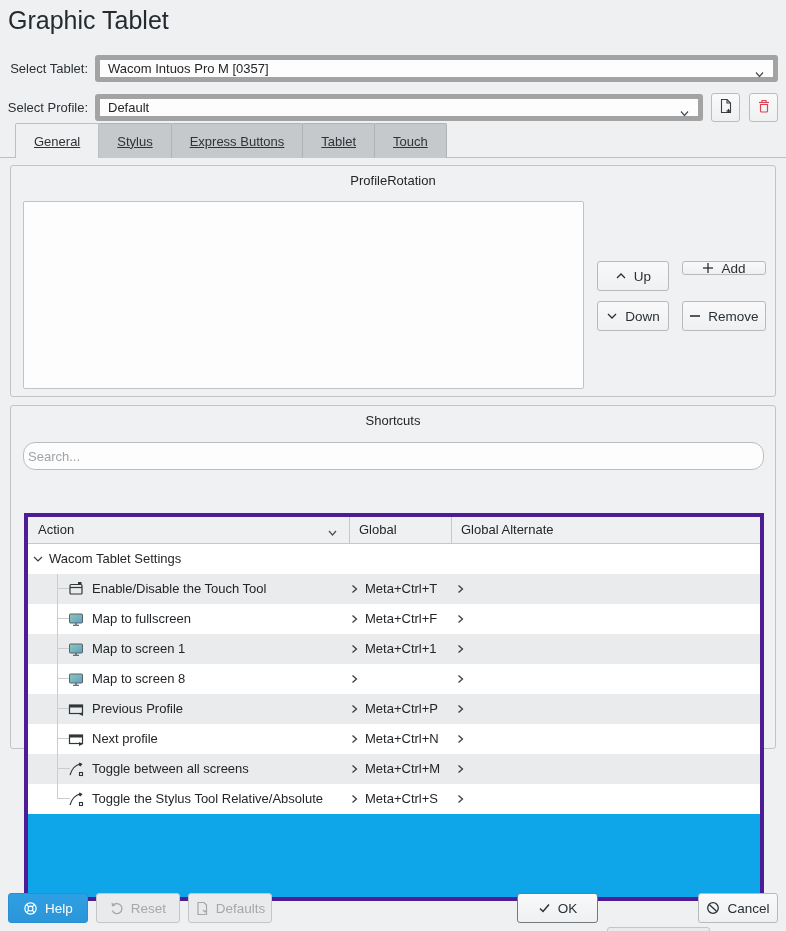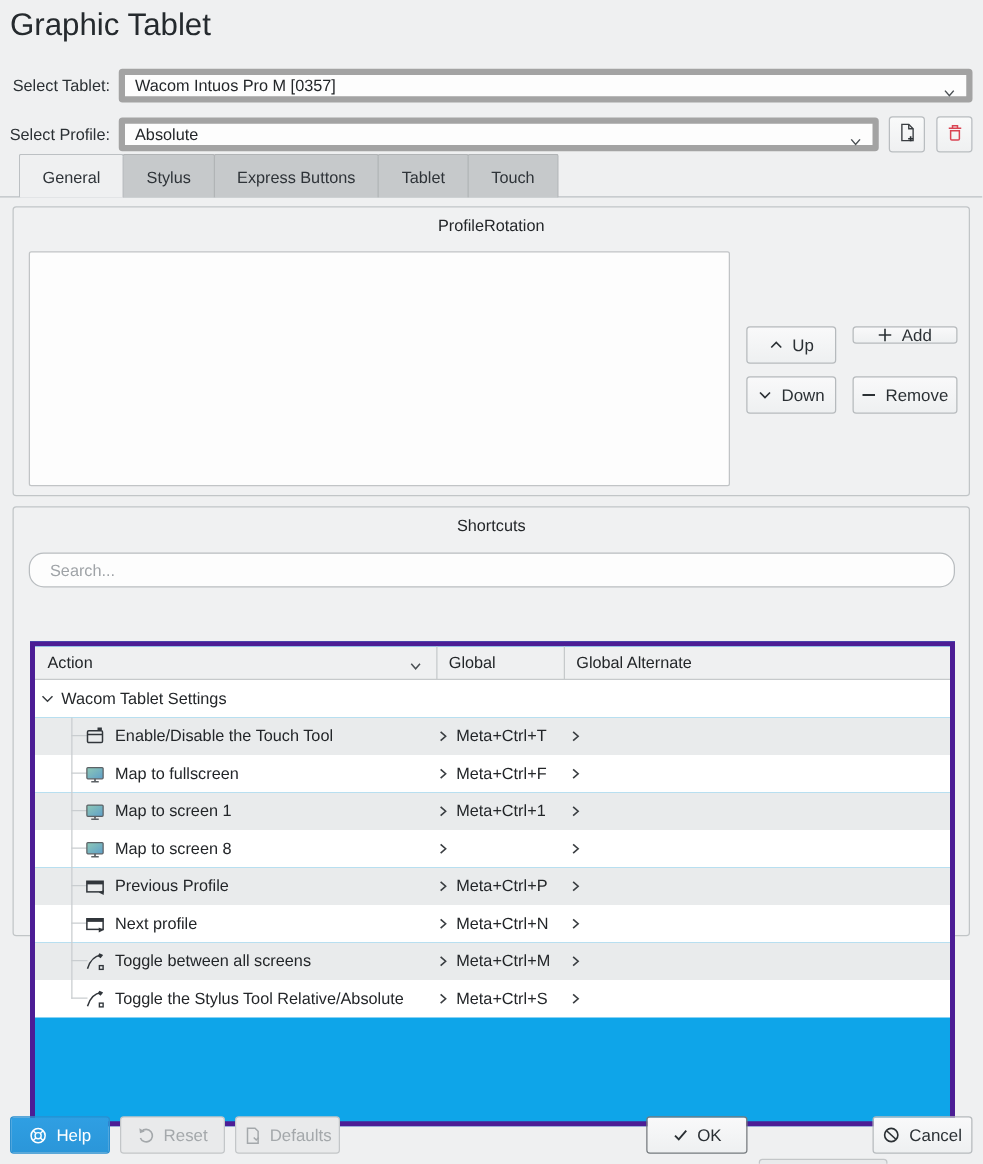--- a/index.html
+++ b/index.html
@@ -27,21 +27,21 @@
     background:linear-gradient(#f9fafa,#eff0f1);
     display:flex; align-items:center; justify-content:center;
   }
 
   
   .tab-underline { left:0; top:157px; width:786px; height:1px; background:#bcc0c3; }
   .tab-bar { left:15px; top:130px; height:28px; display:flex; align-items:flex-end; }
   .tab {
     height:25px; background:#c6c9cb; border:1px solid #b1b4b6; border-bottom:none;
     border-radius:2px 2px 0 0; padding:17px 18px; display:flex; align-items:center;
-    color:#2e3338; margin-left:-1px;
+    color:#2e3338; margin-left:-1px;text-decoration:underline;
   }
   .tab.active {
     height:28px; background:#eff0f1; border:1px solid #bcc0c3; border-bottom:none;
     position:relative; z-index:2; margin-left:0;
   }
 
   
   .groupbox { border:1px solid #c1c5c7; border-radius:3px; background:#f0f1f2; }
   .group-title { width:100%; text-align:center; top:7px; color:#232629; }
 
@@ -54,21 +54,21 @@
     font-size:13.5px; color:#2b3034; cursor:default;
   }
   .btn .glyph { display:flex; align-items:center; }
   .btn.disabled { background:#e9eaeb; border-color:#c3c6c8; color:#a4a8ab; }
   .btn.primary { background:linear-gradient(#36a6e6,#2b99dc); border-color:#2a8fd0; color:#fff; }
   .btn.focused { border-color:#74797d; }
 
   
   .search-input {
     background:#fdfdfd; border:1px solid #b9bdc0; border-radius:12px;
-    padding:0 16px; font-size:13px; color:#232629; outline:none;
+    padding:0 4px; font-size:13px; color:#232629; outline:none;
     font-family:"Liberation Sans","DejaVu Sans",sans-serif;
   }
   .search-input::placeholder { color:#9fa3a7; }
 
   
   .table { background:#0ea5e9; border:4px solid #4c1d95; overflow:hidden;margin-top:32px; }
   .thead {
     left:0; top:0; width:100%; height:27px; background:#eff0f1;
     border-bottom:1px solid #c6c9cb;
   }
@@ -103,21 +103,21 @@
   <span>Wacom Intuos Pro M [0357]</span>
   <span class="chev">
     <svg width="11" height="11" viewBox="0 0 11 11">
         <polyline points="2,3.5 5.5,7.5 9,3.5" fill="none" stroke="#4a4f53" stroke-width="1.2"></polyline>
       </svg>
   </span>
 </div>
 
 <div class="abs form-label" style="left:4px; top:94px;">Select Profile:</div>
 <div class="abs combobox" style="left:95px; top:94px; width:608px;">
-  <span>Absolute</span>
+  <span>Default</span>
   <span class="chev">
     <svg width="11" height="11" viewBox="0 0 11 11">
         <polyline points="2,3.5 5.5,7.5 9,3.5" fill="none" stroke="#4a4f53" stroke-width="1.2"></polyline>
       </svg>
   </span>
 </div>
 <div class="abs icon-btn" style="left:711px; top:93px;">
   <span>
     <svg width="16" height="16" viewBox="0 0 16 16">
       <path d="M3.5 1.5 h5.5 l3.5 3.5 v9.5 h-9 z" fill="none" stroke="#3a3e42" stroke-width="1.1"></path>

